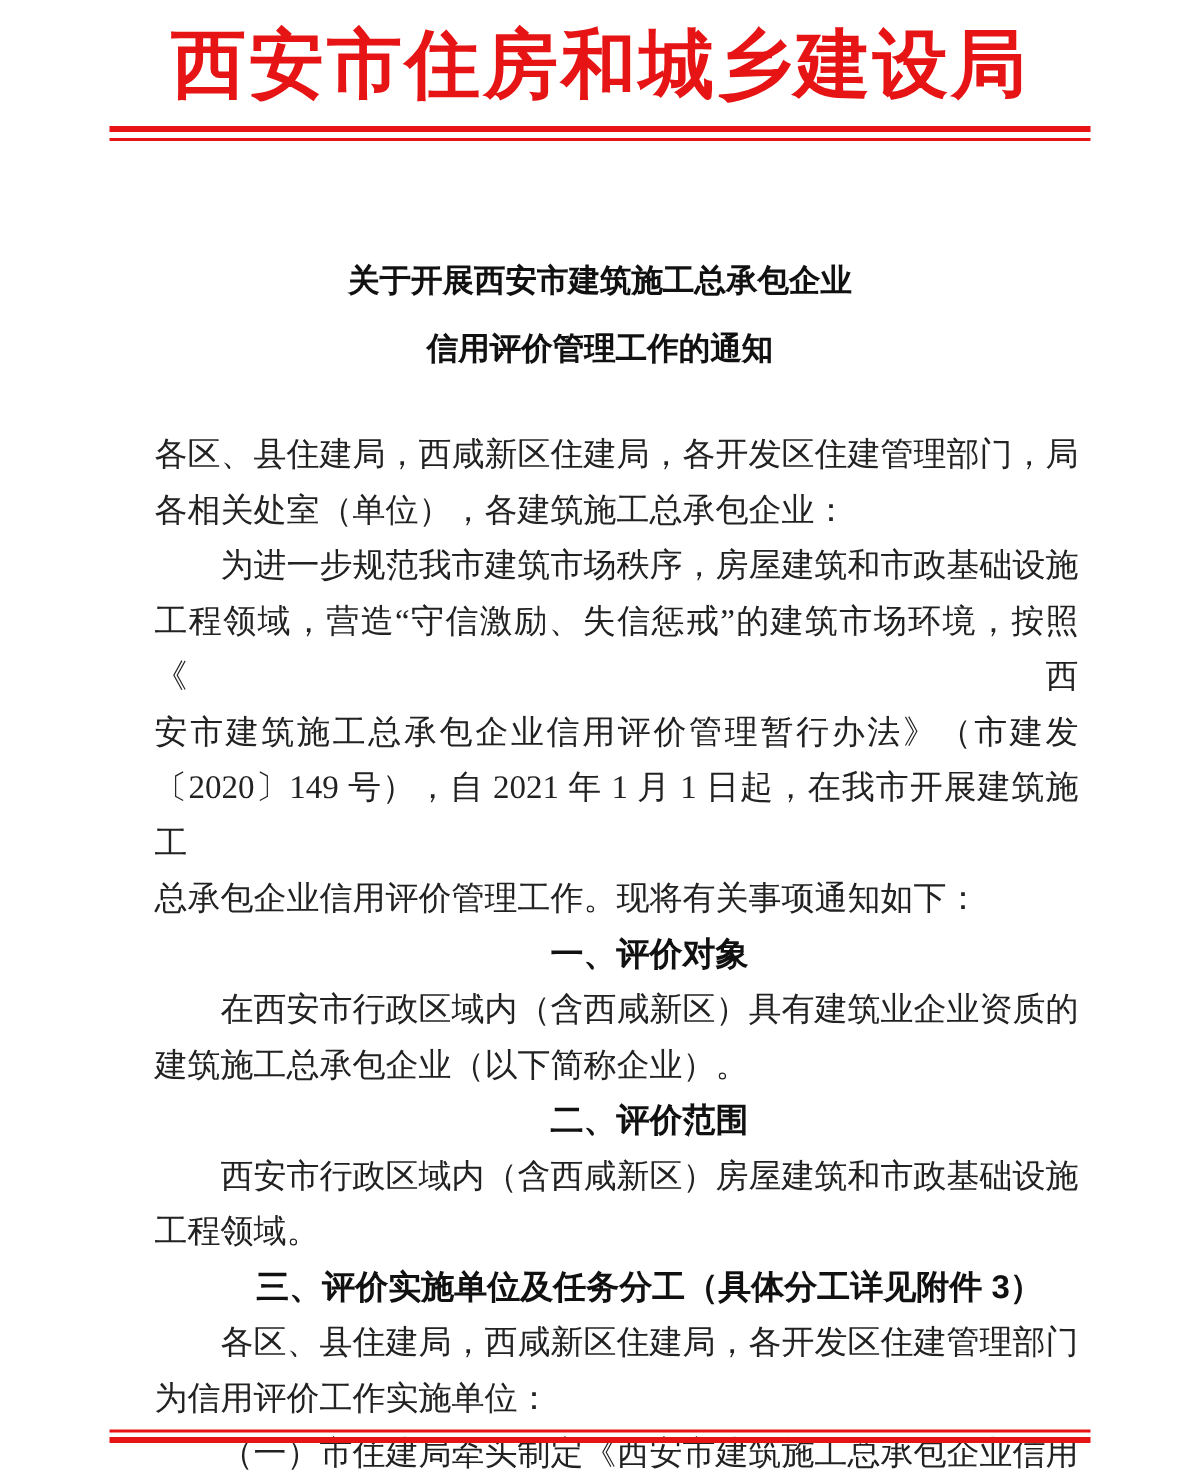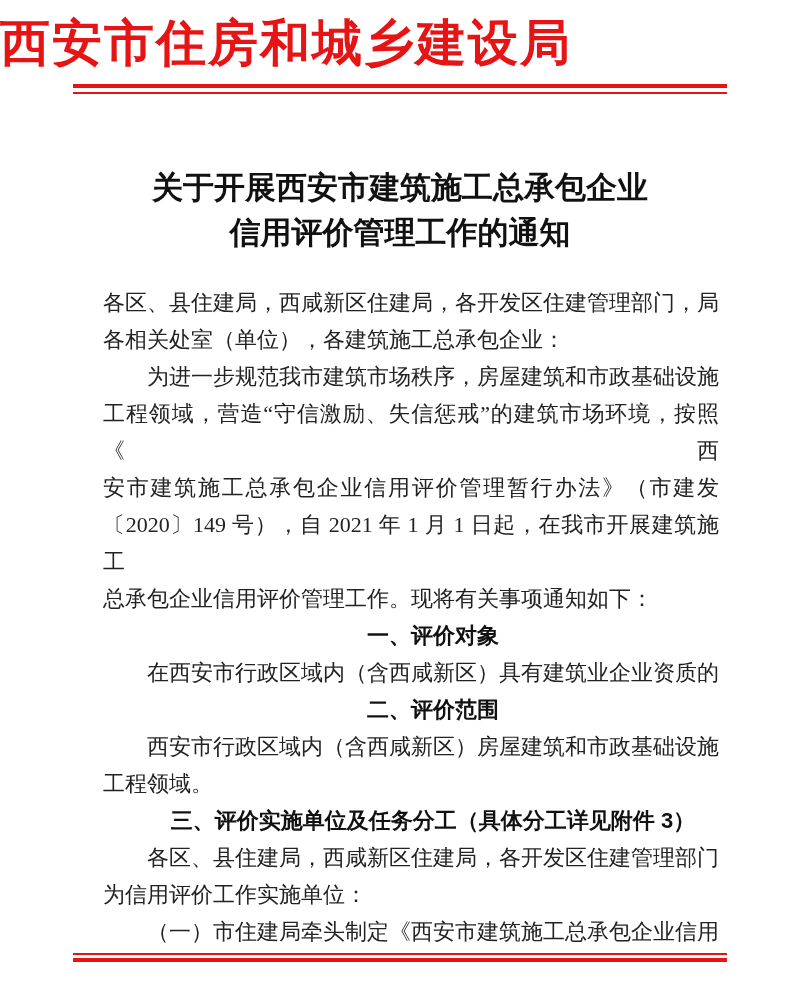--- a/index.html
+++ b/index.html
@@ -12,21 +12,21 @@
     background: #ffffff;
     overflow: hidden;
     font-family: "Liberation Serif", "DejaVu Serif", serif;
     color: #1a1a1a;
   }
   .org-name {
     position: absolute;
     top: 12px;
     left: 0;
     right: 0;
-    text-align: left;
+    text-align: center;
     color: var(--accent);
     font-size: 50px;
     font-weight: bold;
     letter-spacing: 2px;
     line-height: 62px;
     white-space: nowrap;
     font-family: "Liberation Serif", "DejaVu Serif", serif;
   }
   .rule {
     position: absolute;
@@ -44,21 +44,21 @@
     height: 9px;
     border-top: 2px solid var(--accent);
     border-bottom: 4px solid var(--accent);
   }
   .doc-title {
     position: absolute;
     top: 165px;
     left: 0;
     right: 0;
     text-align: center;
-    font-size: 31px;
+    font-size: 21px;
     font-weight: bold;
     line-height: 45px;
     color: #111111;
   }
   .body-text {
     position: absolute;
     top: 284px;
     left: 103px;
     width: 616px;
     font-size: 22px;
@@ -100,20 +100,21 @@
   <div class="body-text">
     <div class="line justify">各区、县住建局，西咸新区住建局，各开发区住建管理部门，局</div>
     <div class="line">各相关处室（单位），各建筑施工总承包企业：</div>
     <div class="line indent justify">为进一步规范我市建筑市场秩序，房屋建筑和市政基础设施</div>
     <div class="line justify">工程领域，营造“守信激励、失信惩戒”的建筑市场环境，按照《西</div>
     <div class="line justify">安市建筑施工总承包企业信用评价管理暂行办法》（市建发</div>
     <div class="line justify">〔2020〕149 号），自 2021 年 1 月 1 日起，在我市开展建筑施工</div>
     <div class="line">总承包企业信用评价管理工作。现将有关事项通知如下：</div>
     <div class="line indent heading">一、评价对象</div>
     <div class="line indent justify">在西安市行政区域内（含西咸新区）具有建筑业企业资质的</div>
+    <div class="line">建筑施工总承包企业（以下简称企业）。</div>
     <div class="line indent heading">二、评价范围</div>
     <div class="line indent justify">西安市行政区域内（含西咸新区）房屋建筑和市政基础设施</div>
     <div class="line">工程领域。</div>
     <div class="line indent heading">三、评价实施单位及任务分工（具体分工详见附件 3）</div>
     <div class="line indent justify">各区、县住建局，西咸新区住建局，各开发区住建管理部门</div>
     <div class="line">为信用评价工作实施单位：</div>
     <div class="line indent justify">（一）市住建局牵头制定《西安市建筑施工总承包企业信用</div>
 
   </div>
 

